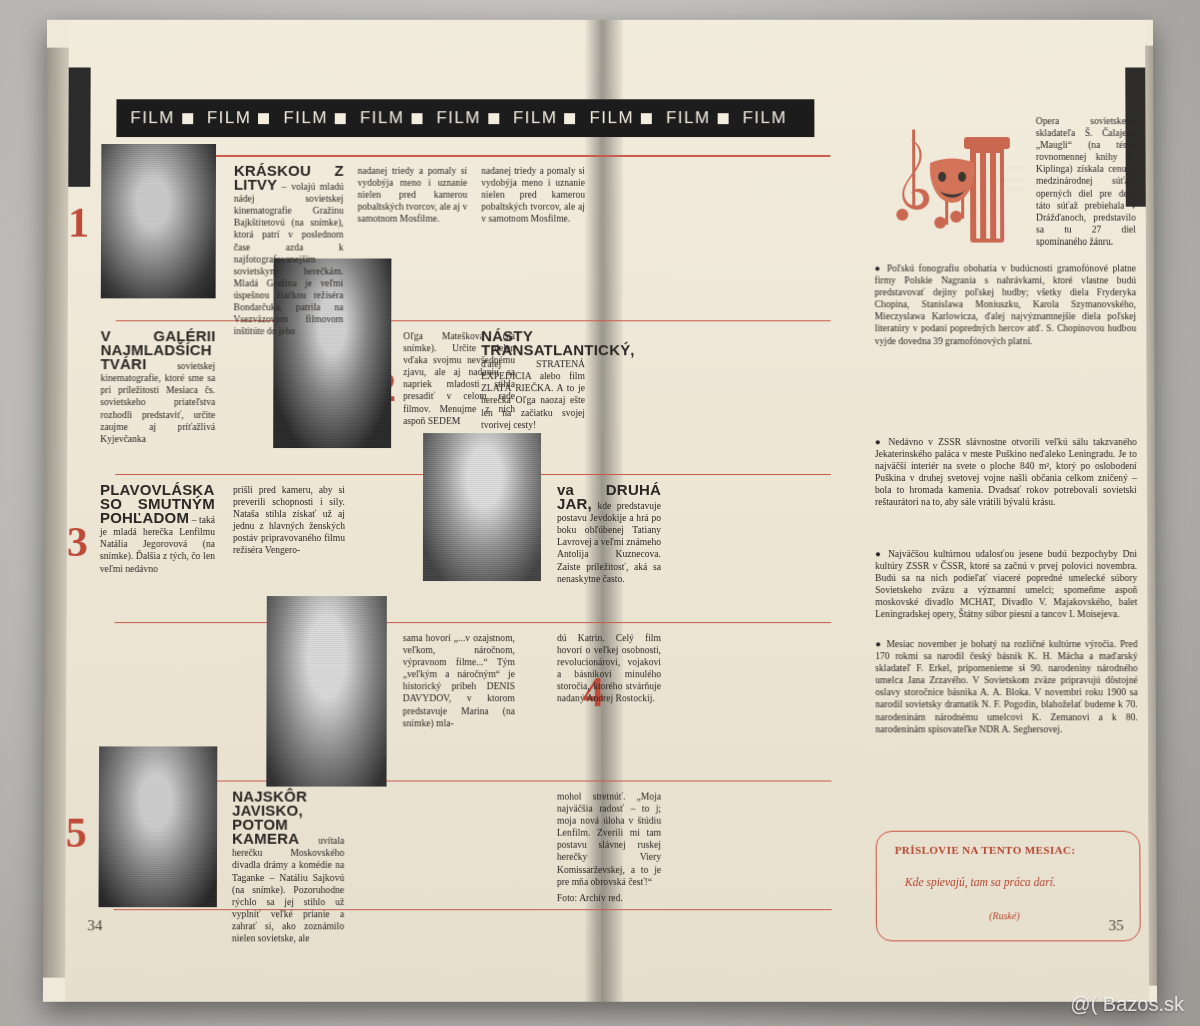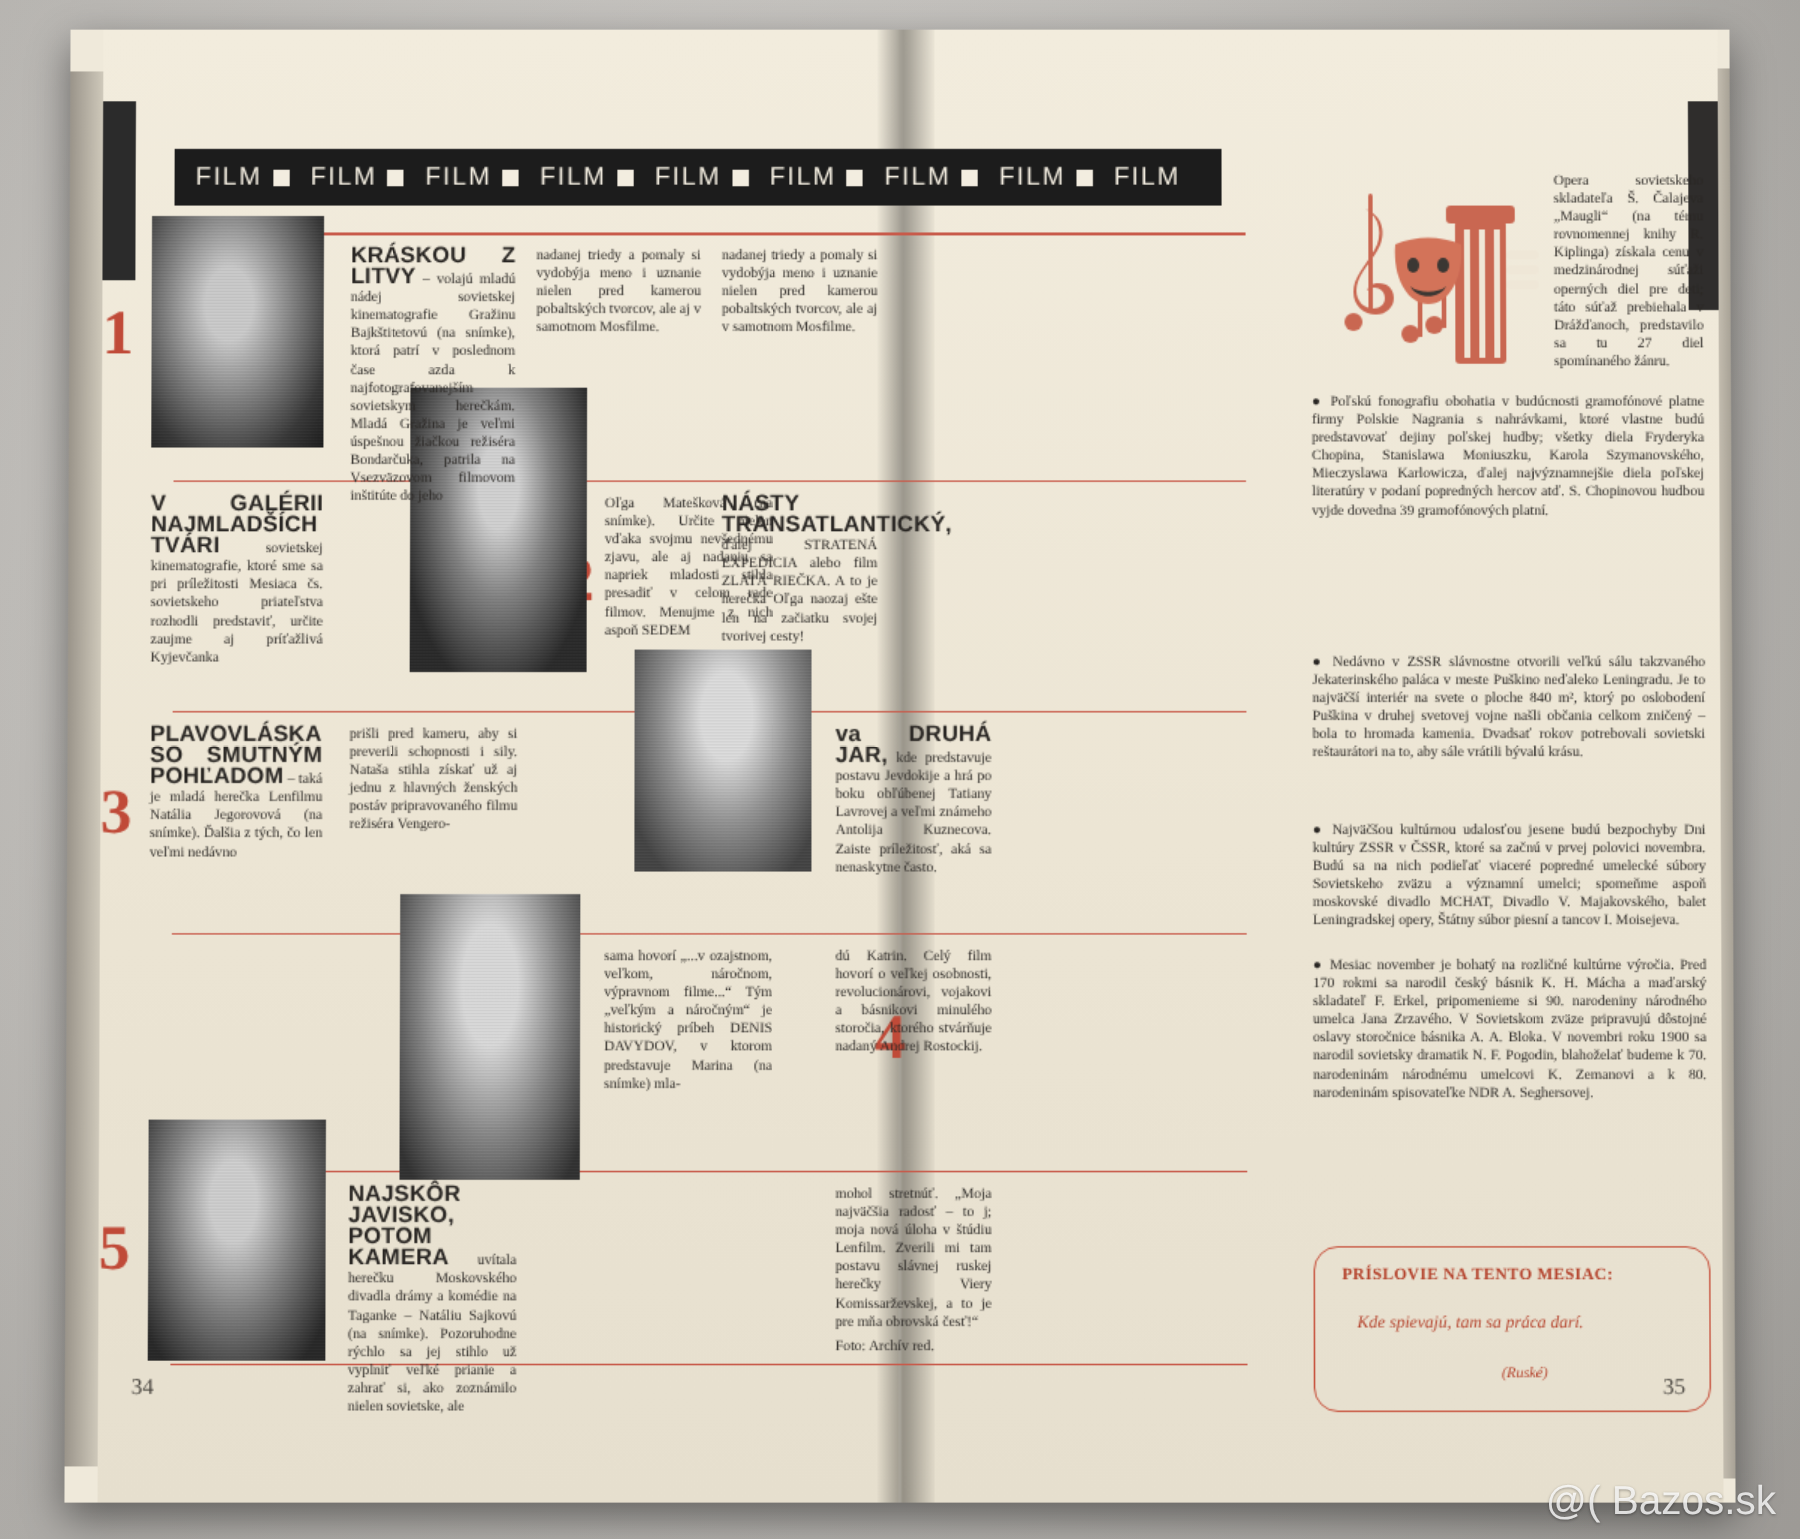--- a/index.html
+++ b/index.html
@@ -59,26 +59,26 @@
   .photo{position:absolute;background:#6e6a64;overflow:hidden;filter:grayscale(1) contrast(1.05);}
 
   
   .ornament{position:absolute;left:838px;top:92px;width:150px;height:150px;}
 
   .boxquote{position:absolute;left:830px;top:812px;width:262px;height:108px;
      border:1.6px solid #c8543f;border-radius:16px;color:#b5452f;
      font-family:"Liberation Serif",serif;}
   .boxquote .t1{position:absolute;left:18px;top:12px;font-weight:bold;font-size:11px;letter-spacing:.4px;}
   .boxquote .t2{position:absolute;left:28px;top:44px;font-style:italic;font-size:11.5px;}
-  .boxquote .t3{position:absolute;left:124px;top:78px;font-style:italic;font-size:10px;}
+  .boxquote .t3{position:absolute;left:112px;top:78px;font-style:italic;font-size:10px;}
 
   .folio{position:absolute;font-size:15px;color:#4a4640;font-family:Liberation Serif, serif;}
 
   .wm{position:absolute;right:16px;bottom:10px;color:rgba(255,255,255,.8);
-     font-size:27px;font-family:"Liberation Sans",sans-serif;
+     font-size:20px;font-family:"Liberation Sans",sans-serif;
      text-shadow:0 1px 2px rgba(0,0,0,.35);}
 
   
   .f1{background:radial-gradient(ellipse at 45% 38%,#cfc7bb 0 18%,#8e867c 45%,#3e3a35 78%,#22201d 100%);}
   .f2{background:radial-gradient(ellipse at 50% 35%,#d6cec1 0 16%,#8a827a 42%,#302d29 80%);}
   .f3{background:radial-gradient(ellipse at 52% 30%,#e0d8c9 0 20%,#9a9288 48%,#4a4640 85%);}
   .f4{background:radial-gradient(ellipse at 50% 32%,#ded6c7 0 22%,#8d857b 55%,#38342f 92%);}
   .f5{background:radial-gradient(ellipse at 48% 34%,#d2cabd 0 18%,#8a827a 48%,#2e2b27 88%);}
   .grain{position:absolute;inset:0;opacity:.22;
      background-image:repeating-linear-gradient(0deg,rgba(0,0,0,.25) 0 1px,rgba(255,255,255,.12) 1px 2px);}

